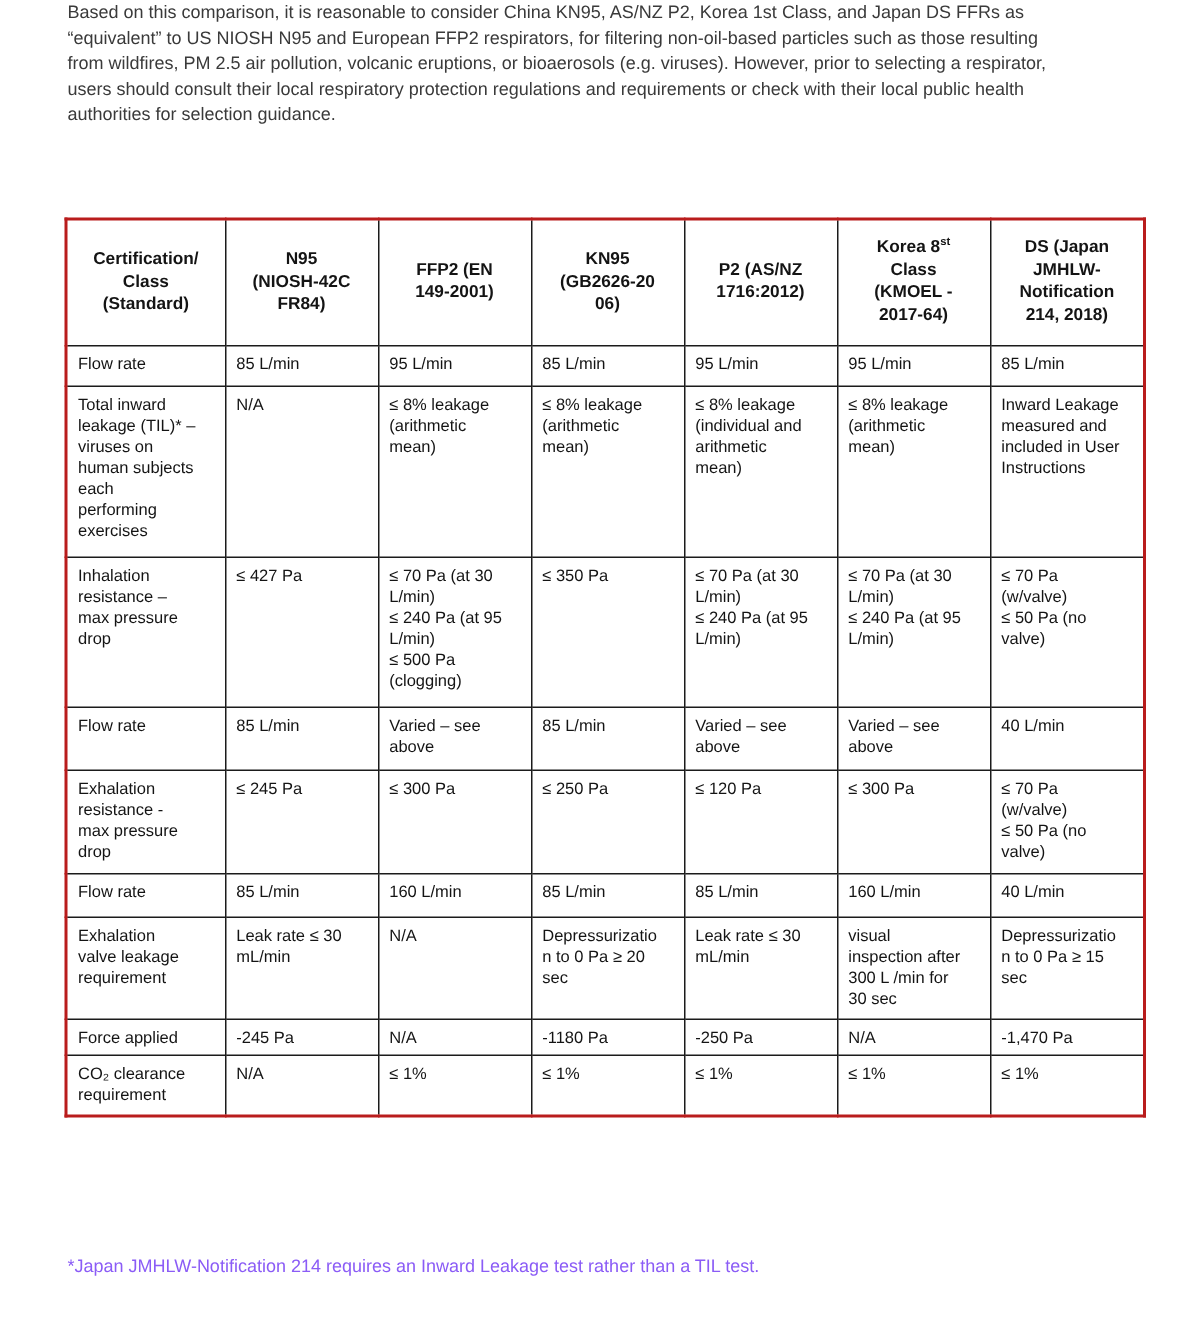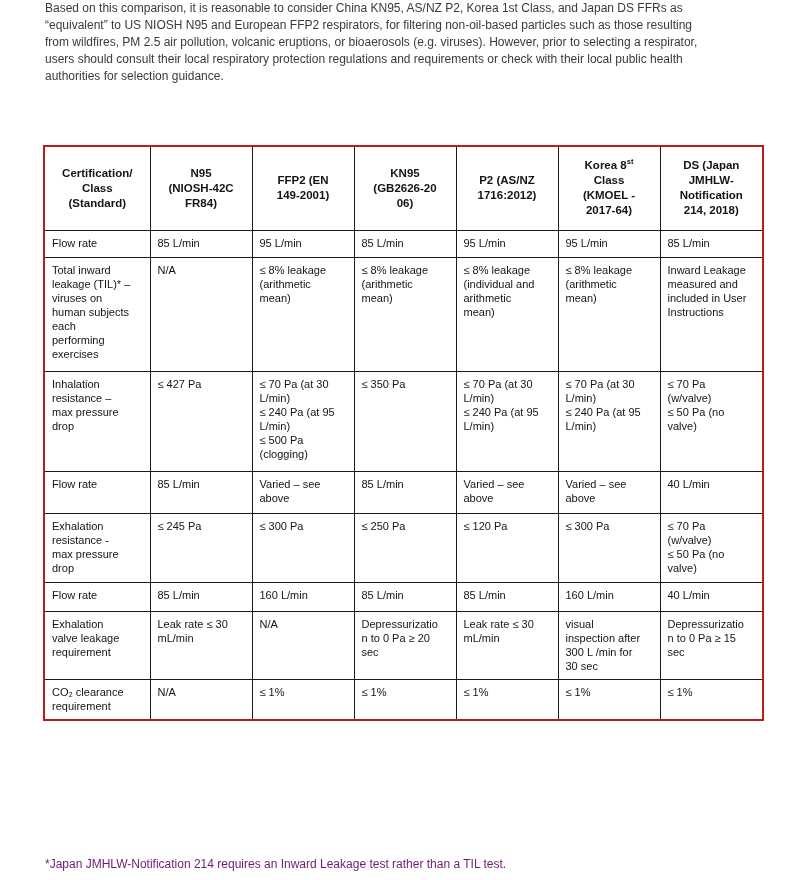--- a/index.html
+++ b/index.html
@@ -56,25 +56,25 @@
     padding: 5px 6px 4px 7px;
   }
   table.cmp sup {
     font-size: 7.5px;
     vertical-align: super;
     line-height: 0;
   }
   .footnote {
     position: absolute;
     left: 45px;
-    top: 856px;
+    top: 836px;
     width: 726px;
     font-size: 12px;
     line-height: 16px;
-    color: #701a75;
+    color: #8b5cf6;
   }
 </style>
 </head>
 <body>
 
 <div class="page">
 
   <div class="intro">Based on this comparison, it is reasonable to consider China KN95, AS/NZ P2, Korea 1st Class, and Japan DS FFRs as
 “equivalent” to US NIOSH N95 and European FFP2 respirators, for filtering non-oil-based particles such as those resulting
 from wildfires, PM 2.5 air pollution, volcanic eruptions, or bioaerosols (e.g. viruses). However, prior to selecting a respirator,
@@ -228,20 +228,29 @@
           <td>Leak rate ≤ 30
 mL/min</td>
           <td>visual
 inspection after
 300 L /min for
 30 sec</td>
           <td>Depressurizatio
 n to 0 Pa ≥ 15
 sec</td>
         </tr>
+        <tr style="height: 21px;">
+          <td>Force applied</td>
+          <td>-245 Pa</td>
+          <td>N/A</td>
+          <td>-1180 Pa</td>
+          <td>-250 Pa</td>
+          <td>N/A</td>
+          <td>-1,470 Pa</td>
+        </tr>
         <tr style="height: 41px;">
           <td>CO₂ clearance
 requirement</td>
           <td>N/A</td>
           <td>≤ 1%</td>
           <td>≤ 1%</td>
           <td>≤ 1%</td>
           <td>≤ 1%</td>
           <td>≤ 1%</td>
         </tr>

